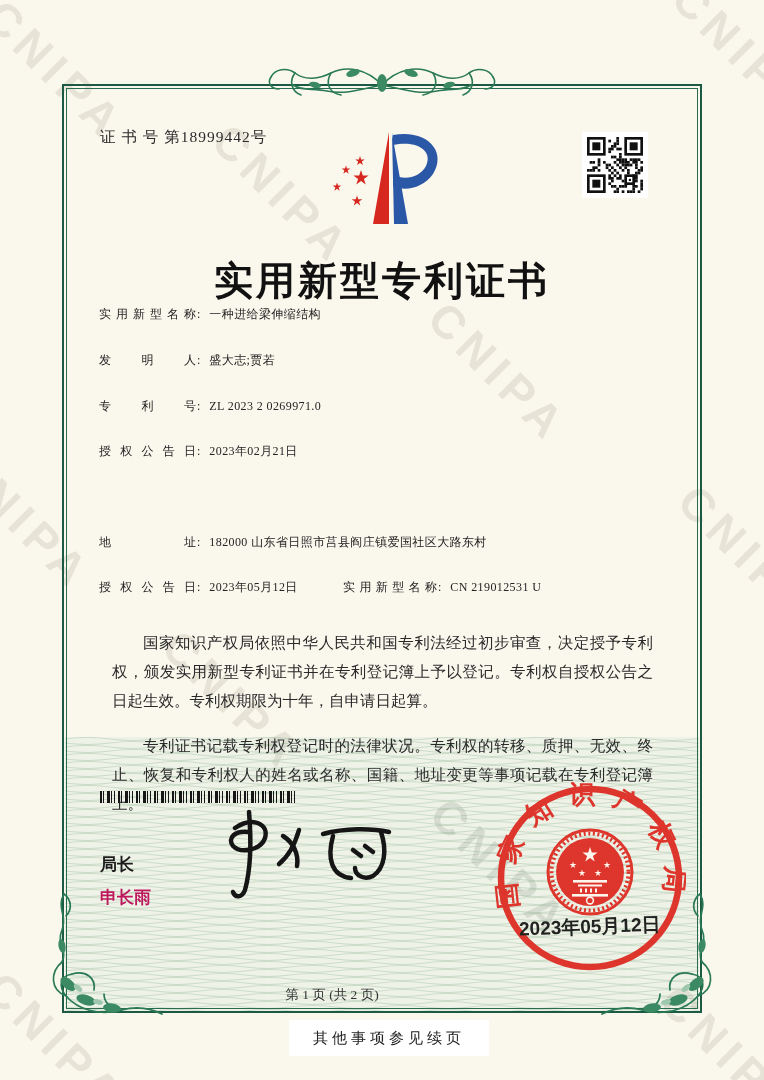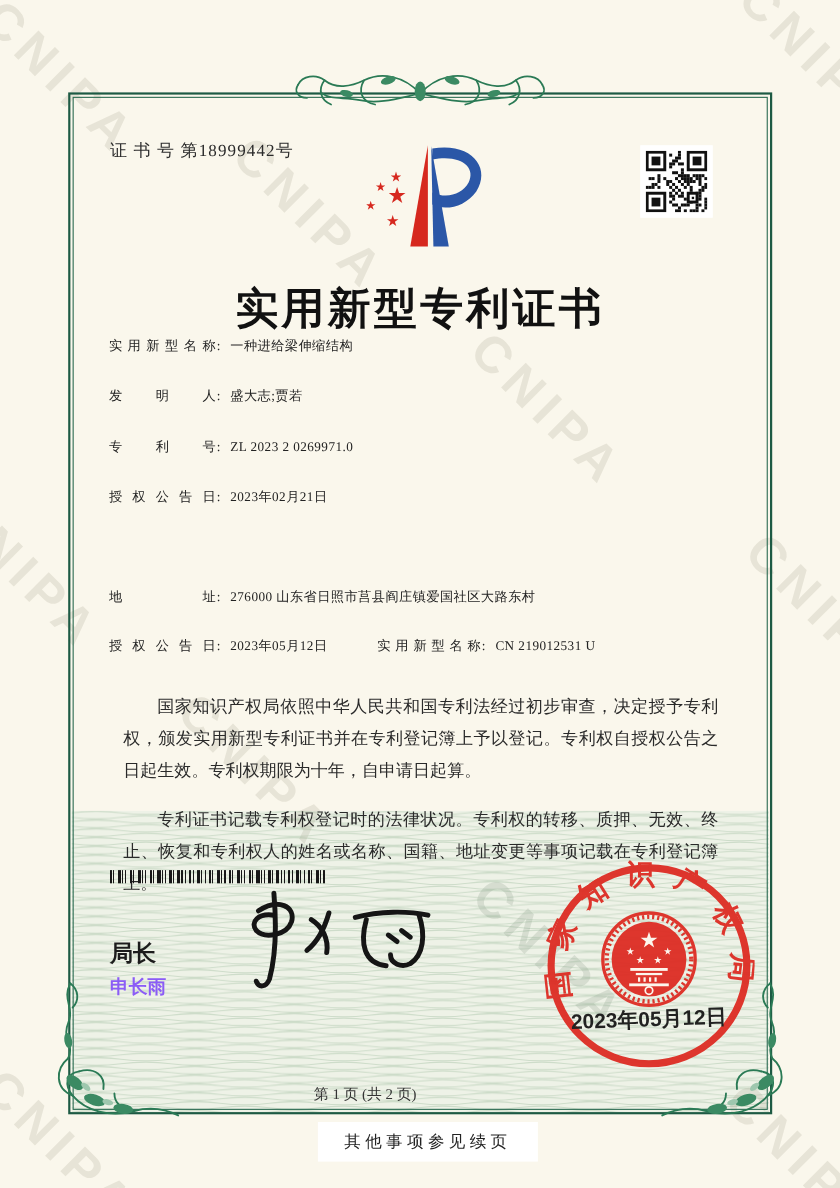--- a/index.html
+++ b/index.html
@@ -41,23 +41,23 @@
   .paras{position:absolute;left:96px;top:612px;width:573px;font-size:15.5px;line-height:29px;
          text-align:justify;color:#2a2a2a;}
   .paras p{margin:16px;text-indent:2em;}
 
   .barcode{position:absolute;left:100px;top:791px;width:197px;height:12px;
     background:repeating-linear-gradient(90deg,#171717 0 2px,transparent 2px 3px,#171717 3px 4px,
       transparent 4px 7px,#171717 7px 10px,transparent 10px 11px,#171717 11px 12px,
       transparent 12px 14px,#171717 14px 15px,transparent 15px 18px);}
 
   .sig-title{position:absolute;left:100px;top:853px;font-family:"Liberation Sans","DejaVu Sans",sans-serif;
-             font-size:21px;font-weight:600;color:#1c1c1c;}
+             font-size:17px;font-weight:600;color:#1c1c1c;}
   .sig-name{position:absolute;left:100px;top:886px;font-family:"Liberation Sans","DejaVu Sans",sans-serif;
-            font-size:17px;font-weight:600;color:#8b5cf6;}
+            font-size:17px;font-weight:600;color:#be185d;}
   .signature{position:absolute;left:205px;top:806px;}
 
   .seal{position:absolute;left:494px;top:782px;z-index:4;mix-blend-mode:multiply;opacity:0.95;}
 
   .page-num{position:absolute;left:62px;top:986px;width:540px;text-align:center;font-size:13.5px;color:#333;}
 
   .note-box{position:absolute;left:289px;top:1020px;width:200px;height:36px;background:#ffffff;
             display:flex;align-items:center;justify-content:center;}
   .note-box span{font-size:15px;letter-spacing:4px;color:#222;}
 
@@ -322,21 +322,21 @@
     <div class="frow" style="top:352px">
       <span class="flabel">发明人</span><span class="fcolon">:</span><span class="fval">盛大志;贾若</span>
     </div>
     <div class="frow" style="top:398px">
       <span class="flabel">专利号</span><span class="fcolon">:</span><span class="fval">ZL 2023 2 0269971.0</span>
     </div>
     <div class="frow" style="top:443px">
       <span class="flabel">授权公告日</span><span class="fcolon">:</span><span class="fval">2023年02月21日</span>
     </div>
     <div class="frow" style="top:534px">
-      <span class="flabel">地址</span><span class="fcolon">:</span><span class="fval">276000 山东省日照市莒县阎庄镇爱国社区大路东村</span>
+      <span class="flabel">地址</span><span class="fcolon">:</span><span class="fval">182000 山东省日照市莒县阎庄镇爱国社区大路东村</span>
     </div>
     <div class="frow" style="top:579px">
       <span class="flabel">授权公告日</span><span class="fcolon">:</span><span class="fval">2023年05月12日</span>
     </div>
     <div class="frow" style="left:343px;top:579px">
       <span class="flabel" style="width:94px">实用新型名称</span><span class="fcolon">:</span><span class="fval">CN 219012531 U</span>
     </div>
 
     <div class="paras">
       <p>国家知识产权局依照中华人民共和国专利法经过初步审查，决定授予专利权，颁发实用新型专利证书并在专利登记簿上予以登记。专利权自授权公告之日起生效。专利权期限为十年，自申请日起算。</p>

